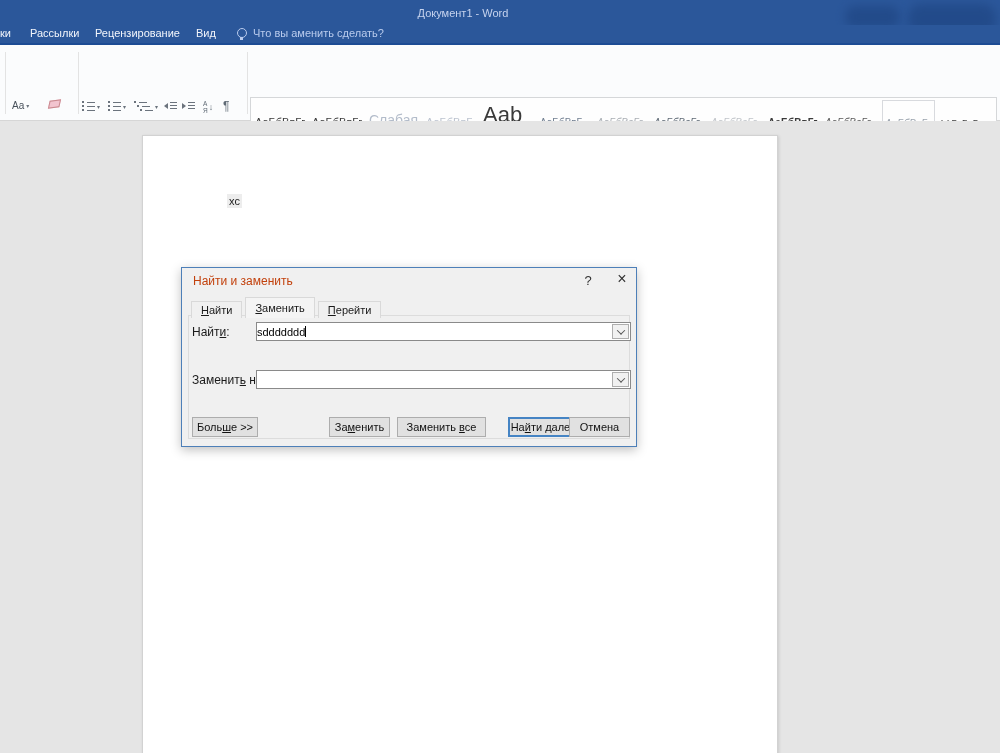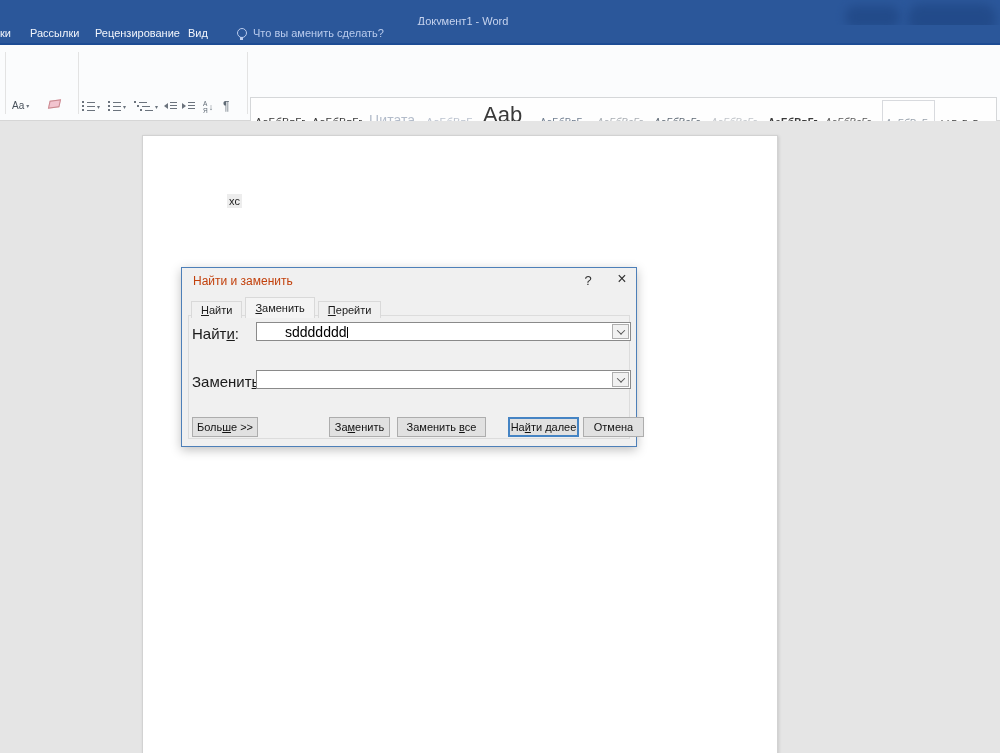--- a/index.html
+++ b/index.html
@@ -4,21 +4,21 @@
 <style>
   html,body{margin:0;padding:0;}
   body{
     width:1000px;height:753px;overflow:hidden;position:relative;
     font-family:"Liberation Sans","DejaVu Sans",sans-serif;
     background:#e5e5e5;-webkit-font-smoothing:antialiased;
   }
   u{text-decoration:underline;}
   
   .titlebar{position:absolute;left:0;top:0;width:1000px;height:25px;background:#2b579a;}
-  .win-title{position:absolute;left:463px;top:15px;transform:translateX(-50%);
+  .win-title{position:absolute;left:463px;top:7px;transform:translateX(-50%);
     font-size:11px;color:#c6d3ee;white-space:nowrap;}
   .blob{position:absolute;background:#1d4380;opacity:.6;filter:blur(5px);border-radius:14px;}
   
   .tabrow{position:absolute;left:0;top:25px;width:1000px;height:18px;background:#2b579a;
     border-bottom:2px solid #1d4c94;}
   .rtab{position:absolute;top:2px;font-size:11px;color:#f2f5fb;white-space:nowrap;}
   .tellme{position:absolute;top:2px;font-size:11px;color:#b9cbed;white-space:nowrap;display:flex;align-items:center;gap:6px;}
   .bulb{width:8px;height:8px;border:1px solid #b9cbed;border-radius:50%;position:relative;display:inline-block;}
   .bulb::after{content:'';position:absolute;left:2px;top:8px;width:3px;height:3px;background:#b9cbed;}
   
@@ -85,53 +85,53 @@
   .dialog{position:absolute;left:181px;top:146px;width:456px;height:180px;background:#f0f0f0;
     border:1px solid #4d7fb8;box-shadow:0 3px 10px rgba(0,0,0,.25);box-sizing:border-box;z-index:10;}
   .dlg-title{position:absolute;left:11px;top:6px;font-size:12px;color:#c2410c;}
   .dlg-help{position:absolute;left:398px;top:5px;width:16px;text-align:center;font-size:13px;color:#333;}
   .dlg-close{position:absolute;left:430px;top:2px;width:20px;text-align:center;font-size:16px;color:#333;}
   .dlg-tabs{position:absolute;left:9px;top:29px;display:flex;align-items:flex-end;z-index:5;}
   .dlg-tab{height:15px;padding:1px 9px 0;margin-right:3px;border:1px solid #d9d9d9;border-bottom:none;
     background:#f0f0f0;font-size:11px;line-height:15px;color:#1a1a1a;position:relative;}
   .dlg-tab.active{height:19px;line-height:18px;background:#f4f4f4;z-index:6;}
   .dlg-frame{position:absolute;left:6px;right:6px;top:47px;bottom:7px;border:1px solid #dcdcdc;z-index:1;}
-  .dlg-label{position:absolute;font-size:15px;color:#1a1a1a;z-index:2;}
+  .dlg-label{position:absolute;font-size:12px;color:#1a1a1a;z-index:2;}
   .combo{position:absolute;left:74px;width:375px;height:19px;background:#fff;border:1px solid #8a8a8a;
     box-sizing:border-box;z-index:2;display:flex;align-items:center;}
-  .combo .val{flex:1;font-size:14px;color:#000;padding-left:0;white-space:nowrap;overflow:hidden;margin-left:28px;}
+  .combo .val{flex:1;font-size:11px;color:#000;padding-left:0;white-space:nowrap;overflow:hidden;}
   .caret{display:inline-block;width:1px;height:11px;background:#000;vertical-align:-1px;}
   .combo-btn{width:17px;height:15px;margin:1px;border:1px solid #aeaeae;background:#f1f1f1;
     display:flex;align-items:center;justify-content:center;box-sizing:border-box;}
   .chev{width:5px;height:5px;border-right:1px solid #555;border-bottom:1px solid #555;
     transform:rotate(45deg) translate(-1px,-1px);}
   .dlg-buttons{position:absolute;left:0;top:149px;width:456px;height:22px;z-index:3;}
   .dlg-btn{position:absolute;top:0;height:20px;background:#e1e1e1;border:1px solid #adadad;
     font-size:11px;color:#111;font-family:inherit;box-sizing:border-box;padding:0;}
   .dlg-btn.focused{border:2px solid #4584c4;margin-left:15px;}
   .dlg-btn:nth-of-type(1){left:10px;width:66px;}
   .dlg-btn:nth-of-type(2){left:147px;width:61px;}
   .dlg-btn:nth-of-type(3){left:215px;width:89px;}
   .dlg-btn:nth-of-type(4){left:311px;width:71px;}
-  .dlg-btn:nth-of-type(5){left:387px;width:61px;margin-left:14px;}
+  .dlg-btn:nth-of-type(5){left:387px;width:61px;}
 </style>
 </head>
 <body>
 
 <div class="titlebar">
   <div class="win-title">Документ1 - Word</div>
   <div class="blob" style="left:845px;top:6px;width:55px;height:22px;"></div>
   <div class="blob" style="left:908px;top:4px;width:88px;height:30px;"></div>
 </div>
 
 <div class="tabrow">
   <span class="rtab" style="left:0px;">ки</span>
   <span class="rtab" style="left:30px;">Рассылки</span>
   <span class="rtab" style="left:95px;">Рецензирование</span>
-  <span class="rtab" style="left:188px;">Вид</span>
+  <span class="rtab" style="left:196px;">Вид</span>
   <span class="tellme" style="left:237px;">
     <span class="bulb"></span>
     <span>Что вы аменить сделать?</span>
   </span>
 </div>
 
 <div class="ribbon">
   <div class="vline" style="left:5px;"></div>
 
   <div class="rbtn" style="left:12px;top:55px;">
@@ -293,21 +293,21 @@
 
   <div class="style-cell">
         <div class="style-sample s-normal">АаБбВвГг,</div>
         <div class="style-name">¶ Обычный</div>
       </div>
       <div class="style-cell">
         <div class="style-sample s-normal">АаБбВвГг,</div>
         <div class="style-name">¶ Без инте...</div>
       </div>
       <div class="style-cell">
-        <div class="style-sample s-h1">Цитата</div>
+        <div class="style-sample s-h1">Слабая</div>
         <div class="style-name">Заголово...</div>
       </div>
       <div class="style-cell">
         <div class="style-sample s-h2">АаБбВвГ</div>
         <div class="style-name">Заголово...</div>
       </div>
       <div class="style-cell">
         <div class="style-sample s-title">Аab</div>
         <div class="style-name">Заголовок</div>
       </div>

